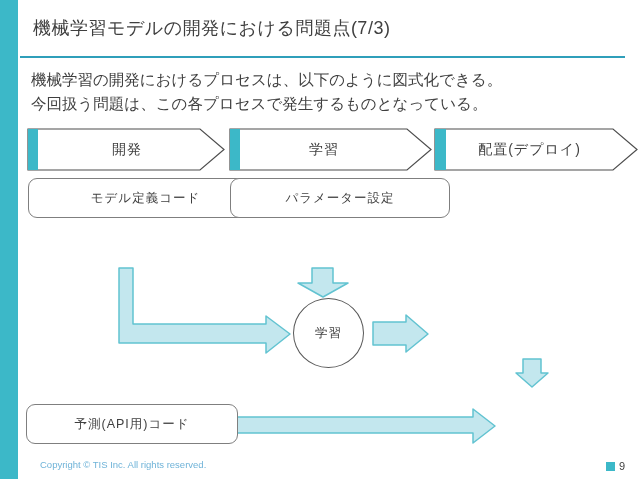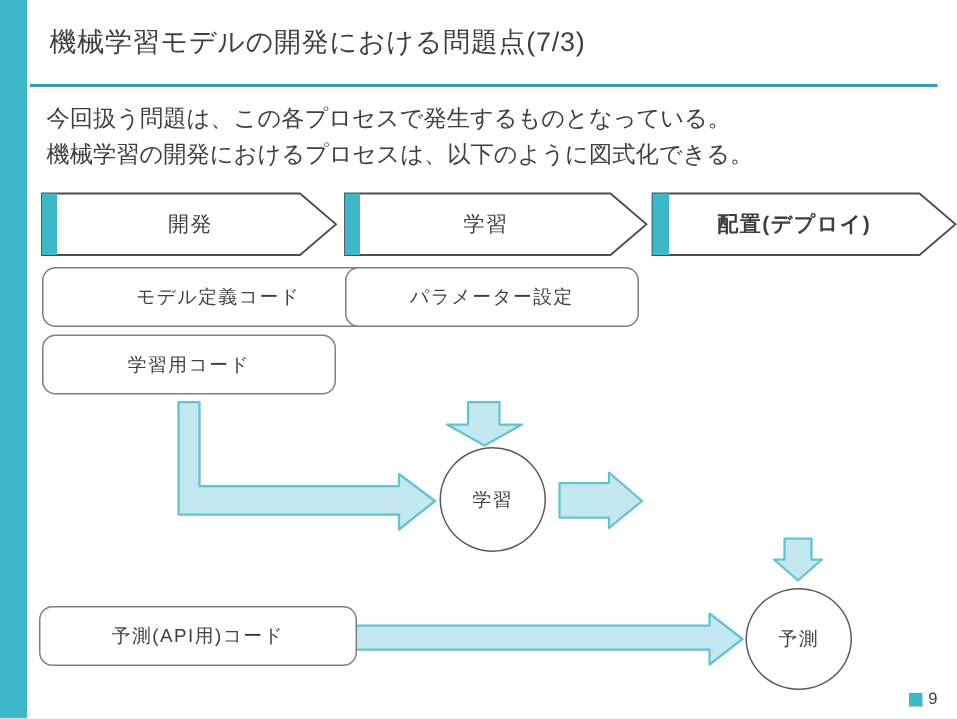--- a/index.html
+++ b/index.html
@@ -31,29 +31,29 @@
   .chevron-body{fill:#ffffff;stroke:var(--chevron-border);stroke-width:1.2;stroke-linejoin:miter;}
   .accent-rect{fill:var(--accent-teal);}
   .arrow{fill:var(--arrow-fill);stroke:var(--arrow-stroke);stroke-width:1.5;stroke-linejoin:round;}
   .phase-label{
     position:absolute;top:129px;height:41px;z-index:2;
     display:flex;align-items:center;justify-content:center;
     font-size:14px;color:var(--text-dark);letter-spacing:1px;
   }
   .phase-1{left:38px;width:162px;padding-left:16px;}
   .phase-2{left:241px;width:166px;}
-  .phase-3{left:446px;width:167px;font-weight:bold;}
+  .phase-3{left:446px;width:167px;}
   .dbox{
     position:absolute;z-index:2;background:#ffffff;
     border:1.4px solid var(--box-border);border-radius:9px;
     display:flex;align-items:center;justify-content:center;
     font-size:12.5px;color:var(--text-dark);letter-spacing:1px;
   }
   .box-model-def{left:28px;top:178px;width:235px;height:40px;}
-  .box-param{left:230px;top:178px;width:196px;height:40px;}
+  .box-param{left:230px;top:178px;width:220px;height:40px;}
   .box-train-code{left:28px;top:223px;width:196px;height:40px;}
   .box-train-data{left:230px;top:223px;width:196px;height:40px;}
   .box-model-file{left:435px;top:315px;width:196px;height:39px;}
   .box-pred-code{left:26px;top:404px;width:212px;height:40px;}
   .dcircle{
     position:absolute;z-index:2;background:#ffffff;
     border:1.4px solid var(--circle-border);border-radius:50%;
     display:flex;align-items:center;justify-content:center;
     font-size:12.5px;color:var(--text-dark);letter-spacing:1px;
   }
@@ -68,22 +68,22 @@
 <body>
 
 <div class="slide">
 
   <div class="left-bar"></div>
 
   <h1 class="title">機械学習モデルの開発における問題点(7/3)</h1>
   <div class="title-underline"></div>
 
   <div class="body-text">
+    <div>機械学習の開発におけるプロセスは、以下のように図式化できる。</div>
     <div>今回扱う問題は、この各プロセスで発生するものとなっている。</div>
-    <div>機械学習の開発におけるプロセスは、以下のように図式化できる。</div>
   </div>
 
   <svg class="diagram-svg" viewBox="0 0 638 479" aria-hidden="true">
 
     <g>
       <polygon class="chevron-body" points="28,129 200,129 224,149.5 200,170 28,170"></polygon>
       <rect class="accent-rect" x="28" y="129" width="10" height="41"></rect>
     </g>
     <g>
       <polygon class="chevron-body" points="230,129 407,129 431,149.5 407,170 230,170"></polygon>
@@ -100,24 +100,23 @@
     <polygon class="arrow" points="523,359 541,359 541,373 548,373 532,387 516,373 523,373"></polygon>
     <polygon class="arrow" points="231,417 473,417 473,409 495,426 473,443 473,433 231,433"></polygon>
   </svg>
 
   <div class="phase-label phase-1">開発</div>
   <div class="phase-label phase-2">学習</div>
   <div class="phase-label phase-3">配置(デプロイ)</div>
 
   <div class="dbox box-model-def">モデル定義コード</div>
   <div class="dbox box-param">パラメーター設定</div>
-  <div class="dbox box-train-code">学習用コード</div>
   <div class="dbox box-pred-code">予測(API用)コード</div>
 
   <div class="dcircle circle-training">学習</div>
-  <div class="dcircle circle-prediction">予測</div>
 
+  <div class="copyright">Copyright © TIS Inc. All rights reserved.</div>
   <div class="page-num-wrap">
     <div class="page-square"></div>
     <div class="page-num">9</div>
   </div>
 
 </div>
 
 </body></html>

